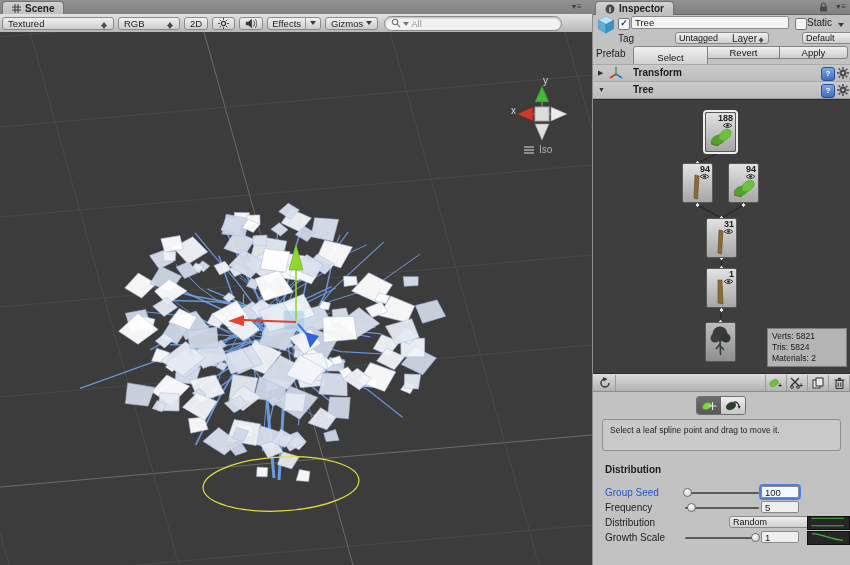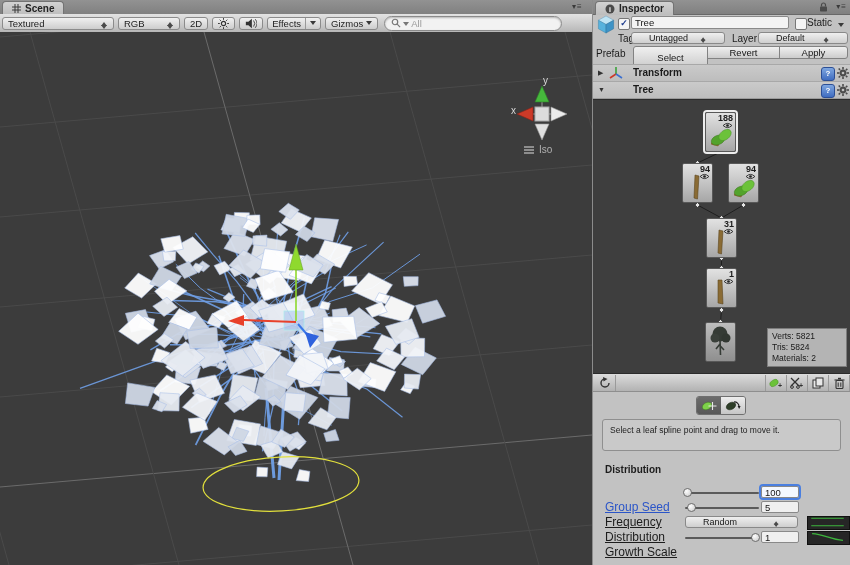--- a/index.html
+++ b/index.html
@@ -30,21 +30,21 @@
   #scene-panel{position:absolute;left:0;top:0;width:592px;height:565px;border-right:1px solid #272727;box-sizing:border-box;}
   #scene-viewport{position:absolute;left:0;top:32px;width:592px;height:533px;background:#3c3c3c;overflow:hidden;}
   #axis-gizmo{position:absolute;left:505px;top:42px;}
   #iso-label{position:absolute;left:524px;top:112px;color:#b0b0b0;font-size:10px;display:flex;gap:5px;align-items:center;}
   
   #inspector{position:absolute;left:593px;top:0;width:257px;height:565px;background:#c2c2c2;}
   .ilabel{position:absolute;font-size:10px;color:#1c1c1c;}
   .ifield{position:absolute;background:#efefef;border:1px solid #898989;border-radius:2px;
           font-size:9.5px;padding:0 3px;display:flex;align-items:center;box-sizing:border-box;}
   .idrop{position:absolute;background:linear-gradient(#efefef,#cfcfcf);border:1px solid #898989;border-radius:3px;
-          font-size:9px;padding:0 17px;display:flex;align-items:center;justify-content:space-between;box-sizing:border-box;}
+          font-size:9px;padding:0 3px;display:flex;align-items:center;justify-content:space-between;box-sizing:border-box;margin-left:44px;}
   .ibtn{position:absolute;background:linear-gradient(#f0f0f0,#cccccc);border:1px solid #828282;
         font-size:9.5px;display:flex;align-items:center;justify-content:center;box-sizing:border-box;}
   .cbox{position:absolute;width:10px;height:10px;background:#f4f4f4;border:1px solid #777;border-radius:2px;
         font-size:9px;line-height:9px;text-align:center;color:#1b3a8c;font-weight:bold;}
   .comp-row{position:absolute;left:0;width:310px;height:16px;border-top:1px solid #a8a8a8;border-bottom:1px solid #9b9b9b;
         background:linear-gradient(#cacaca,#bdbdbd);}
   .fold{position:absolute;left:5px;top:4px;font-size:7px;color:#333;}
   .comp-title{position:absolute;left:40px;top:2px;font-weight:bold;font-size:10px;color:#1a1a1a;}
   .help-icon{position:absolute;width:12px;height:12px;border-radius:3px;background:linear-gradient(#7fa7e0,#3f6cc0);
         border:1px solid #2c4f96;color:#fff;font-size:8px;font-weight:bold;text-align:center;line-height:12px;}
@@ -67,21 +67,21 @@
   
   .tool-toggle{position:absolute;top:396px;left:103px;display:flex;border:1px solid #6f6f6f;border-radius:3px;overflow:hidden;}
   .ttbtn{width:24px;height:17px;display:flex;align-items:center;justify-content:center;background:linear-gradient(#ededed,#c6c6c6);}
   .ttbtn.on{background:linear-gradient(#6b6b6b,#585858);}
   #help-box{position:absolute;left:9px;top:419px;width:239px;height:32px;background:#c9c9c9;
         border:1px solid #8f8f8f;border-radius:3px;box-sizing:border-box;padding:3px 7px;}
   #help-box .t{font-size:10px;color:#101010;}
   #help-box .d{font-size:8.5px;color:#222;margin-top:2px;}
   
   .drow{position:absolute;left:0;width:257px;height:13px;}
-  .dlabel{position:absolute;left:12px;top:14px;font-size:12px;color:#1c1c1c;text-decoration:underline;}
+  .dlabel{position:absolute;left:12px;top:1px;font-size:10px;color:#1c1c1c;}
   .dlabel.hl{color:#2b55c8;}
   .slider{position:absolute;left:92px;top:1px;width:74px;height:11px;}
   .slider .track{position:absolute;left:0;right:0;top:5px;height:2px;background:#5a5a5a;border-radius:1px;}
   .slider .thumb{position:absolute;top:1px;width:9px;height:9px;border-radius:50%;
         background:radial-gradient(circle at 35% 30%,#fdfdfd,#c9c9c9);border:1px solid #6e6e6e;box-sizing:border-box;}
   .dfield{position:absolute;left:168px;top:0;width:38px;height:12px;}
   .dfield.focus{outline:2px solid #4a7fe0;outline-offset:0;background:#f4f8ff;}
   .curve{position:absolute;left:214px;top:0;width:41px;height:12px;background:#262626;border:1px solid #101010;}
 </style>
 </head>

